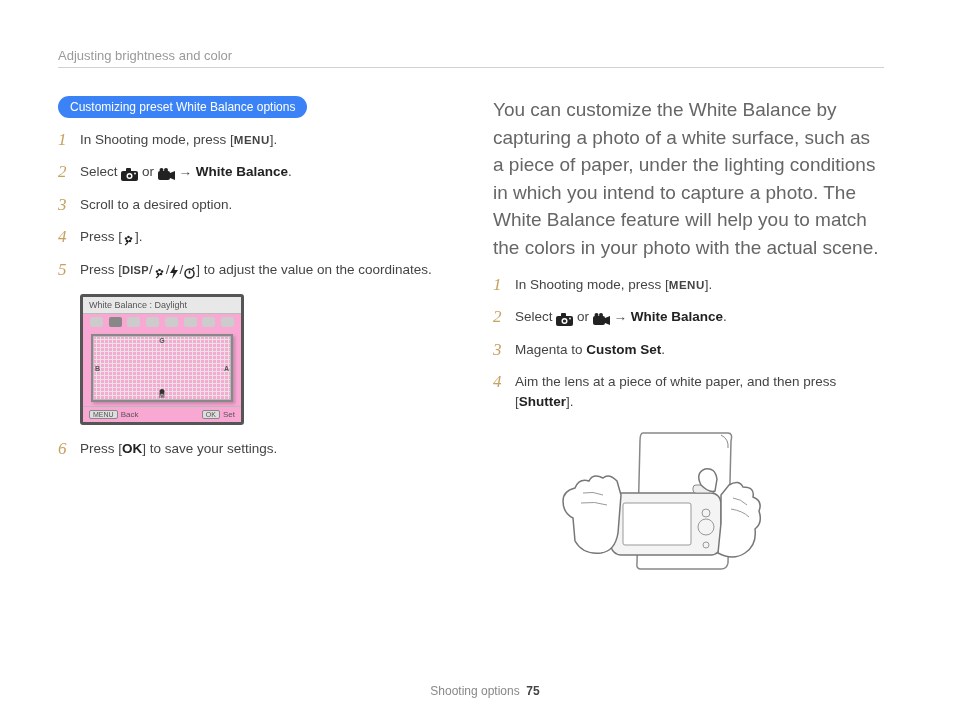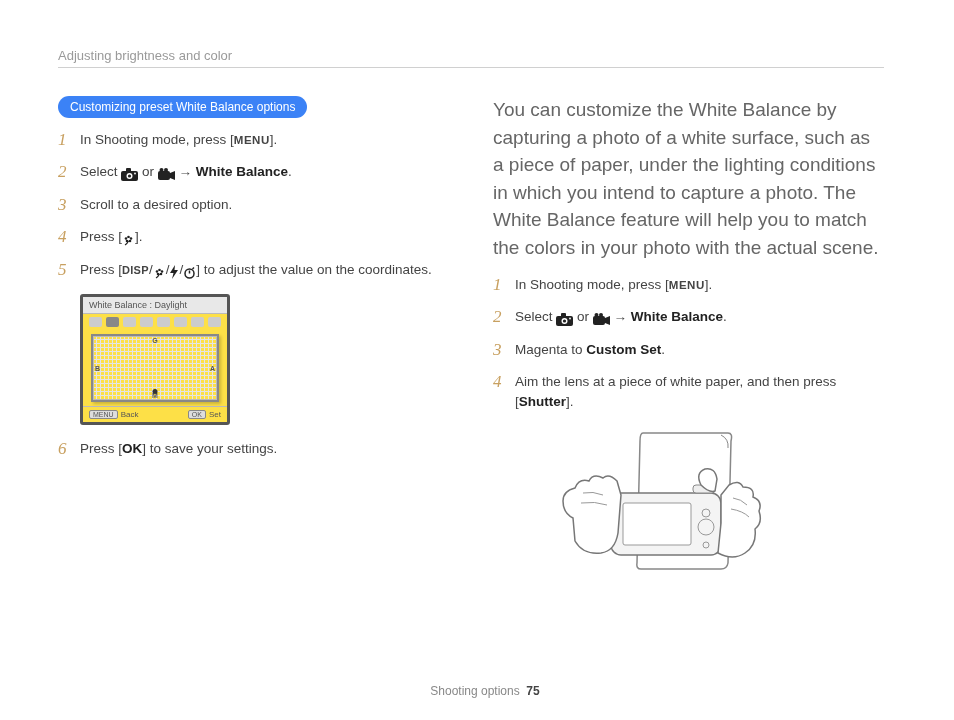--- a/index.html
+++ b/index.html
@@ -13,21 +13,21 @@
   .intro { font-size: 19px; color: #666; line-height: 1.45; margin-bottom: 14px; }
   ol.steps { list-style: none; counter-reset: step; }
   ol.steps > li { position: relative; padding-left: 22px; font-size: 13.5px; color: #444; line-height: 1.45; margin-bottom: 12px; }
   ol.steps > li .num { position: absolute; left: 0; top: -2px; font-family: Georgia, 'Times New Roman', serif; font-style: italic; font-size: 17px; color: #c8a060; font-weight: 500; }
   .bold { font-weight: 700; color: #222; }
   .icon { display: inline-block; vertical-align: -2px; }
   .menu-label { font-weight: 700; font-size: 11.5px; letter-spacing: 0.5px; }
   .disp-label { font-weight: 700; font-size: 11px; letter-spacing: 0.3px; }
   .cam-icon svg, .vid-icon svg, .flower-icon svg, .bolt-icon svg, .timer-icon svg { display:inline-block; vertical-align:-3px; }
   .screenshot-row { display: flex; align-items: center; gap: 20px; margin: 6px 0 14px 22px; }
-  .lcd { width: 150px; border: 3px solid #555; border-radius: 3px; background:#fde047; }
+  .lcd { width: 164px; border: 3px solid #555; border-radius: 3px; background:#f9a8d4; }
   .lcd-title { background:#e8e8e8; font-size:9px; padding:3px 6px; border-bottom:1px solid #bbb; color:#555;}
   .lcd-iconrow { display:flex; justify-content:space-around; padding:3px 4px; }
   .lcd-iconrow span { width:13px; height:10px; background:#ccc; border-radius:2px; }
   .lcd-iconrow span.sel { background:#888; }
   .lcd-grid { margin:4px 8px; height:68px; border:2px solid #888; position:relative; background:
     repeating-linear-gradient(to right, transparent 0 3px, #e5e5e5 3px 4px),
     repeating-linear-gradient(to bottom, transparent 0 3px, #e5e5e5 3px 4px);
     box-shadow: inset 0 0 0 1px #bbb, 2px 2px 3px rgba(0,0,0,0.2);
   }
   .lcd-grid .lbl { position:absolute; font-size:7px; font-weight:700; color:#555; }

